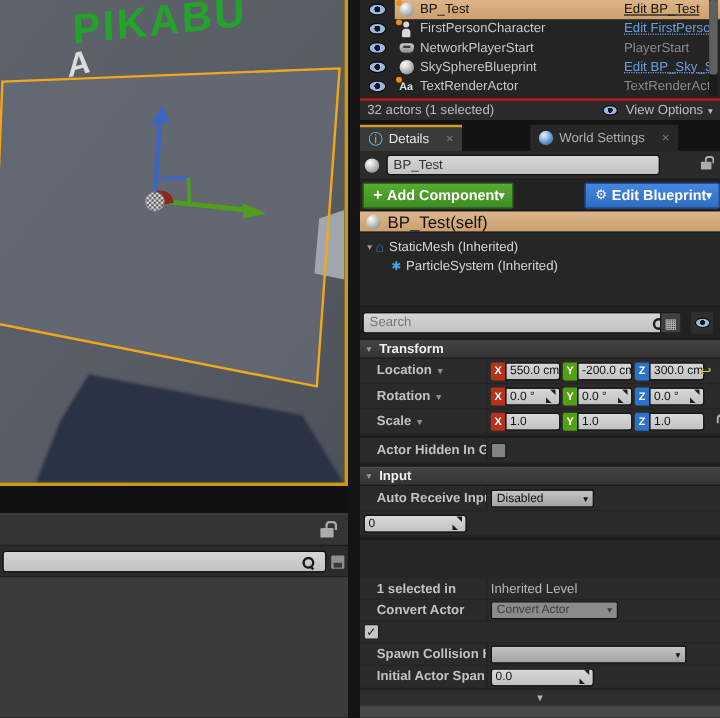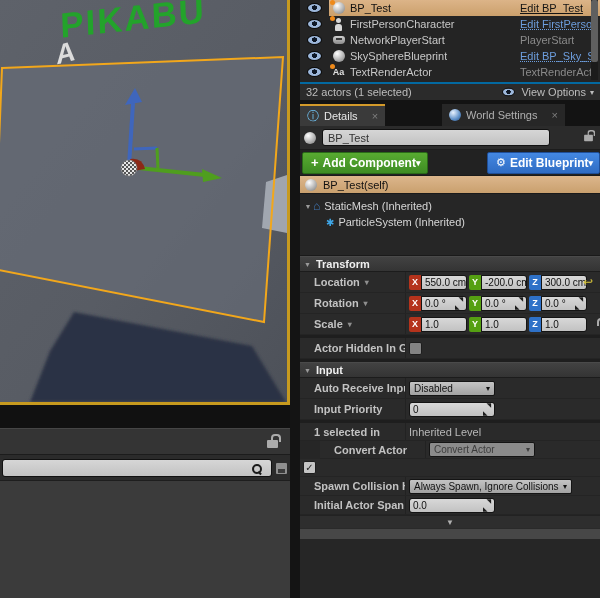--- a/index.html
+++ b/index.html
@@ -70,21 +70,21 @@
   .ic-person { width:13px; height:13px; position:relative; }
   .ic-person::before { content:""; position:absolute; left:4px; top:0; width:5px; height:5px;
     border-radius:50%; background:#d8d8d8; }
   .ic-person::after { content:""; position:absolute; left:3px; top:6px; width:7px; height:7px;
     border-radius:3px 3px 1px 1px; background:#d8d8d8; }
   .ic-pad { width:12px; height:8px; background:linear-gradient(#d0d0d0,#8a8a8a);
     border-radius:3px 3px 4px 4px; position:relative; }
   .ic-pad::after { content:""; position:absolute; left:3px; top:2px; width:6px; height:2px; background:#3a3a3a; }
   .ic-text { font-size:9px; font-weight:bold; color:#e0e0e0; }
   #o-footer { position:absolute; left:0; right:0; top:82px; height:18px;
-    border-top:2px solid #0369a1; display:flex; align-items:center; font-size:11px; color:#bdbdbd;
+    border-top:2px solid #b91c1c; display:flex; align-items:center; font-size:11px; color:#bdbdbd;
     padding:0 6px; background:#2b2b2b;}
   #o-footer .spacer { flex:1; }
   #o-scroll { position:absolute; right:2px; top:0; width:7px; height:80px; background:#1b1b1b; }
   #o-scroll .thumb { width:7px; height:62px; background:#5f5f5f; border-radius:2px;}
   
   #details { position:absolute; top:100px; bottom:0; left:0; right:0; background:#262626; }
   #tabbar { height:26px; background:#131313; display:flex; align-items:flex-end; }
   .tab { height:22px; display:flex; align-items:center; padding:0 7px; font-size:11px;
     color:#cfcfcf; position:relative; margin-right:2px; }
   .tab .close { margin-left:14px; color:#7f7f7f; font-size:11px; }
@@ -103,21 +103,21 @@
   .btn { height:22px; display:flex; align-items:center; font-size:12px; font-weight:bold;
     color:#fff; border-radius:2px; padding:0 8px; white-space:nowrap; }
   #btn-add { position:absolute; left:2px; width:126px;
     background:linear-gradient(#58ab31,#3e8c23); border:1px solid #2a6a18; }
   #btn-edit { position:absolute; right:0px; width:113px;
     background:linear-gradient(#4488e2,#2f6cc4); border:1px solid #1f4e97; }
   .btn .caret { margin-left:auto; font-size:9px; }
   .btn .plus { margin-right:4px; font-size:13px; }
   .btn .gear { margin-right:4px; font-size:11px; font-weight:normal; }
   #selfrow { height:18px; background:linear-gradient(#dcb68c,#c9a06e); display:flex;
-    align-items:center; padding:0 5px; font-size:11px; color:#111;
+    align-items:center; padding:0 5px; font-size:14px; color:#111;
     border-bottom:1px solid #1a1a1a;}
   #selfrow .ic-sphere { margin-right:6px; }
   #comptree { height:62px; background:#262626; border-bottom:1px solid #1a1a1a; padding-top:4px;}
   .c-row { height:16px; display:flex; align-items:center; font-size:11px; color:#d6d6d6; }
   .c-exp { width:10px; text-align:center; font-size:7px; color:#9a9a9a; margin-left:3px;}
   .c-house { color:#4178b8; font-size:12px; margin-right:4px; font-weight:bold;}
   .c-part { color:#3fa7e8; font-size:10px; margin-right:4px; margin-left:26px;}
   #searchrow { height:27px; background:#222; position:relative; border-bottom:1px solid #161616;}
   #d-search { left:2px; top:4px; width:256px; height:18px; flex-direction:row-reverse; padding-right:4px;}
   #d-search .mag { margin:0; }
@@ -346,20 +346,32 @@
         <span class="c-exp">▼</span>
         <span class="c-house">⌂</span>
         <span>StaticMesh (Inherited)</span>
       </div>
       <div class="c-row">
         <span class="c-part">✱</span>
         <span>ParticleSystem (Inherited)</span>
       </div>
     </div>
 
+    <div id="searchrow">
+      <div class="searchbox" id="d-search">
+        <span class="mag"></span>
+        <input type="text" placeholder="Search" style="">
+      </div>
+      <div class="sqbtn" style="right:32px;">
+        <span>▦</span>
+      </div>
+      <div class="sqbtn" style="right:6px; background:#2e2e2e; border-color:#2e2e2e;">
+        <span class="eyeic small"></span>
+      </div>
+    </div>
 
     <div class="sec-h">
       <span class="arr">▼</span>
       <span>Transform</span>
     </div>
     <div class="p-row" style="height:21px;">
       <div class="p-label">
         <span>Location</span>
         <span class="lcaret">▾</span>
       </div>
@@ -462,41 +474,38 @@
           <span>Auto Receive Input</span>
         </div>
       <div class="p-val">
         <span class="dropdown" style="width:86px;">
           <span>Disabled</span>
           <span class="caret">▾</span>
         </span>
       </div>
     </div>
     <div class="p-row" style="height:21px;">
-      <div class="p-label">
-          <span>Input Priority</span>
-        </div>
       <div class="p-val">
         <span class="valbox" style="width:86px; border-radius:3px;">
           <span>0</span>
           <span class="dragic"></span>
         </span>
       </div>
     </div>
     <div class="gap3"></div>
 
+    <div class="p-row" style="height:18px;margin-top:32px;">
+      <div class="p-label">
+          <span>1 selected in</span>
+        </div>
+      <div class="p-val">
+          <span class="plaintext">Inherited Level</span>
+        </div>
+    </div>
     <div class="p-row" style="height:18px;">
-      <div class="p-label">
-          <span>1 selected in</span>
-        </div>
-      <div class="p-val">
-          <span class="plaintext">Inherited Level</span>
-        </div>
-    </div>
-    <div class="p-row" style="height:18px;margin-left:20px;">
       <div class="p-label">
           <span>Convert Actor</span>
         </div>
       <div class="p-val">
         <span class="dropdown disabled" style="width:106px;">
           <span>Convert Actor</span>
           <span class="caret">▾</span>
         </span>
       </div>
     </div>
@@ -506,21 +515,20 @@
           <span>✓</span>
         </span>
       </div>
     </div>
     <div class="p-row" style="height:19px;">
       <div class="p-label">
           <span>Spawn Collision Hand</span>
         </div>
       <div class="p-val">
         <span class="dropdown" style="width:163px;">
-          <span>Always Spawn, Ignore Collisions</span>
           <span class="caret">▾</span>
         </span>
       </div>
     </div>
     <div class="p-row" style="height:19px;">
       <div class="p-label">
           <span>Initial Actor Span</span>
         </div>
       <div class="p-val">
         <span class="valbox" style="width:86px; border-radius:3px;">

